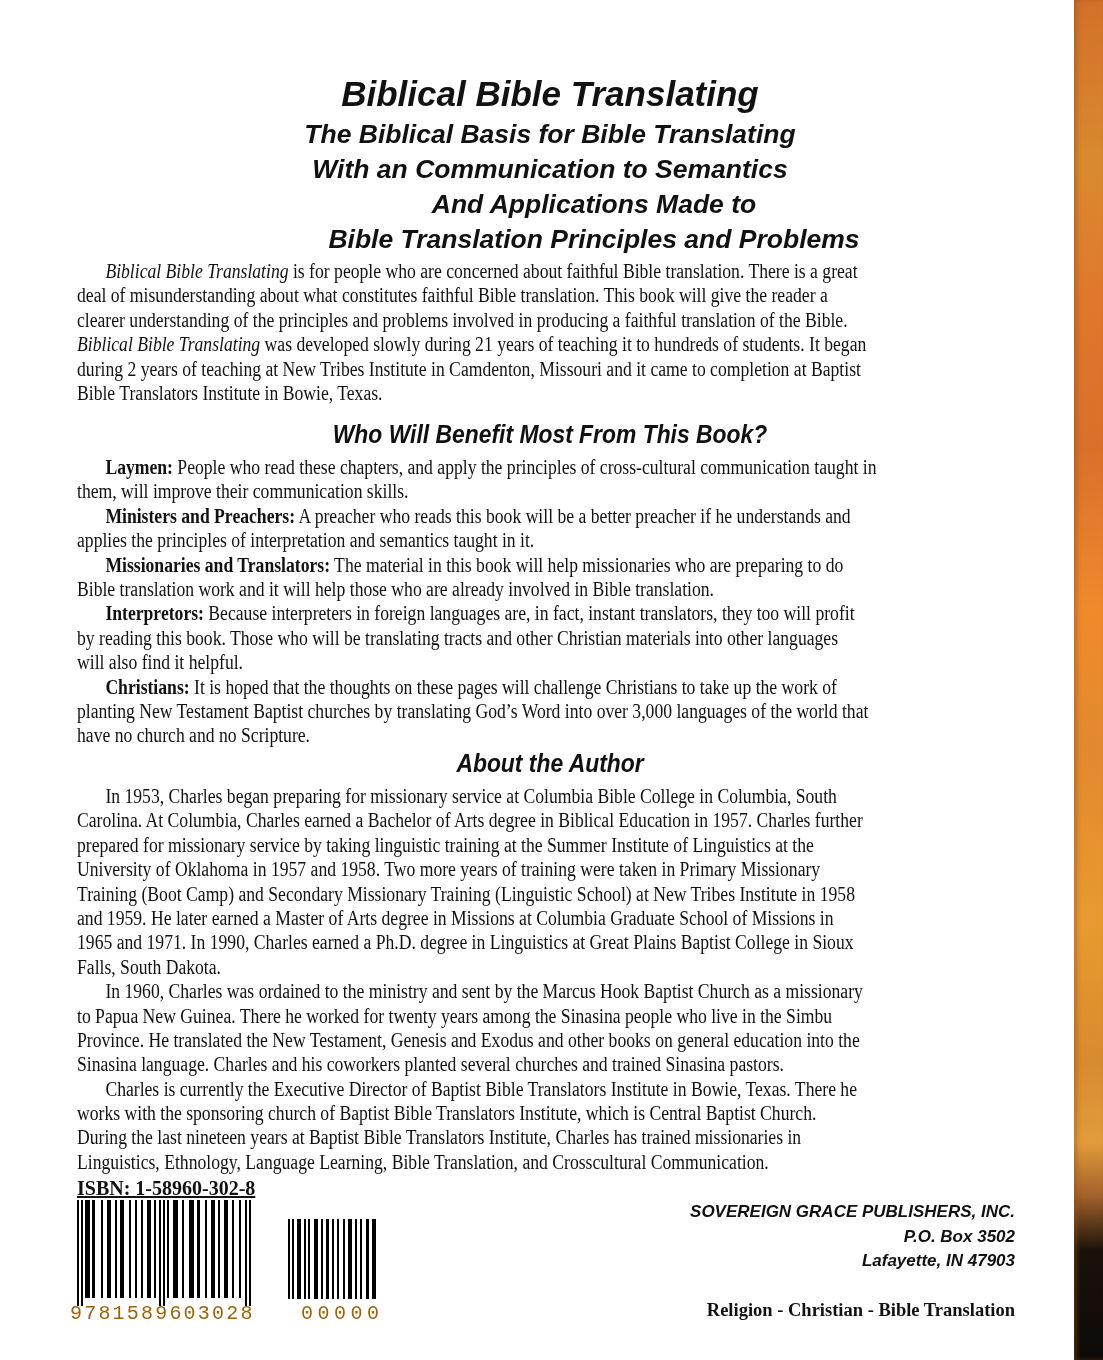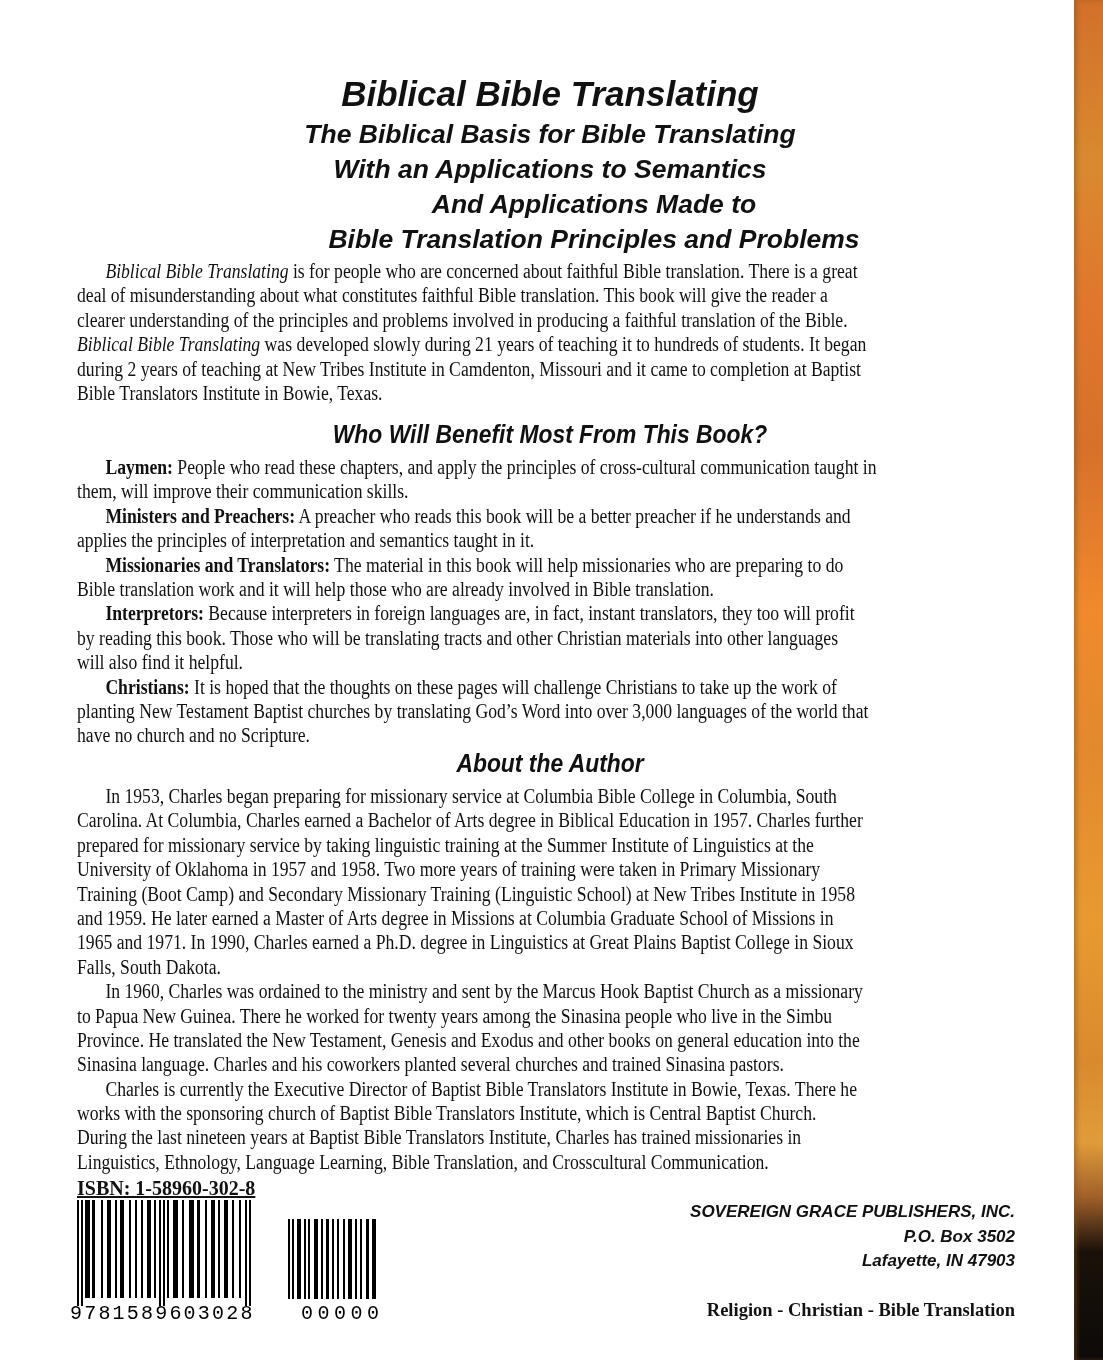--- a/index.html
+++ b/index.html
@@ -44,21 +44,21 @@
   .isbn {
     position: absolute; left: 77px; top: 1177px;
     font-family: "Liberation Serif", serif; font-weight: bold; font-size: 20px; line-height: 22px;
     white-space: nowrap;
     text-decoration: underline;
   }
   .barcode-main { position: absolute; left: 77px; top: 1200px; width: 178px; height: 106px; }
   .barcode-addon { position: absolute; left: 288px; top: 1219px; width: 92px; height: 87px; }
   .barcode-digits {
     position: absolute; font-family: "Liberation Mono", monospace; font-size: 20px;
-    letter-spacing: 2.2px; white-space: nowrap; line-height: 22px; color: #000000;
+    letter-spacing: 2.2px; white-space: nowrap; line-height: 22px; color: #a16207;
   }
   .digits-main { left: 70px; top: 1303px; }
   .digits-addon { left: 301px; top: 1303px; letter-spacing: 4.5px; }
 
   .publisher {
     position: absolute; right: 88px; top: 1200px; text-align: right;
     font-family: "Liberation Sans", sans-serif; font-weight: bold; font-style: italic;
     font-size: 17px; line-height: 24.5px; white-space: nowrap;
   }
   .category {
@@ -67,21 +67,21 @@
     white-space: nowrap;
   }
 </style>
 </head>
 <body>
 
 <div class="orange-strip"></div>
 
 <div class="heading h-title">Biblical Bible Translating</div>
 <div class="heading h-sub h-sub1">The Biblical Basis for Bible Translating</div>
-<div class="heading h-sub h-sub2">With an Applications to Semantics</div>
+<div class="heading h-sub h-sub2">With an Communication to Semantics</div>
 <div class="heading h-sub h-sub3">And Applications Made to</div>
 <div class="heading h-sub h-sub4">Bible Translation Principles and Problems</div>
 
 <div class="para" style="top:259px;">
   <span class="ln indent"><i>Biblical Bible Translating</i><span> is for people who are concerned about faithful Bible translation. There is a great</span></span>
   <span class="ln">deal of misunderstanding about what constitutes faithful Bible translation. This book will give the reader a</span>
   <span class="ln">clearer understanding of the principles and problems involved in producing a faithful translation of the Bible.</span>
   <span class="ln"><i>Biblical Bible Translating</i><span> was developed slowly during 21 years of teaching it to hundreds of students. It began</span></span>
   <span class="ln">during 2 years of teaching at New Tribes Institute in Camdenton, Missouri and it came to completion at Baptist</span>
   <span class="ln">Bible Translators Institute in Bowie, Texas.</span>

